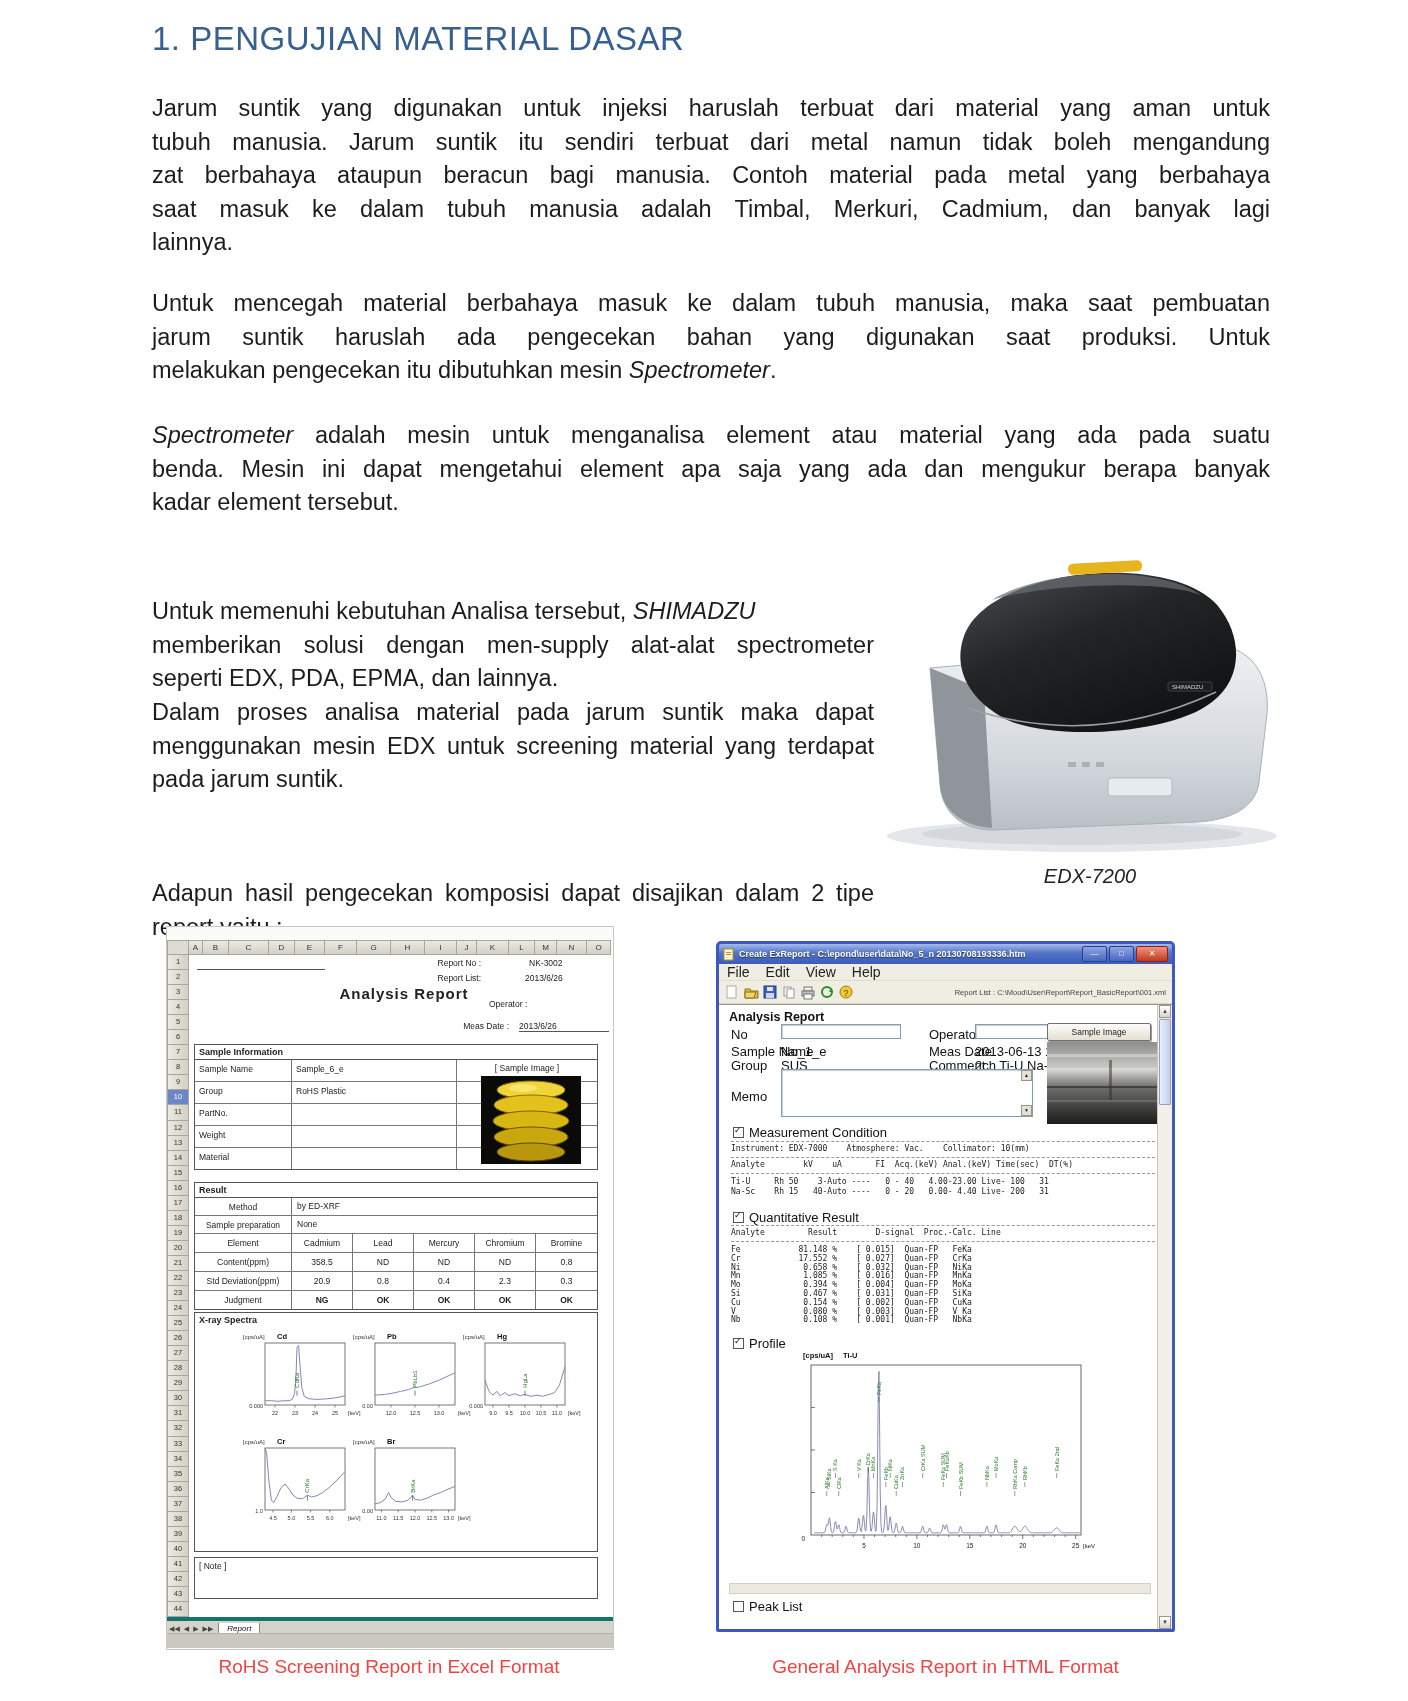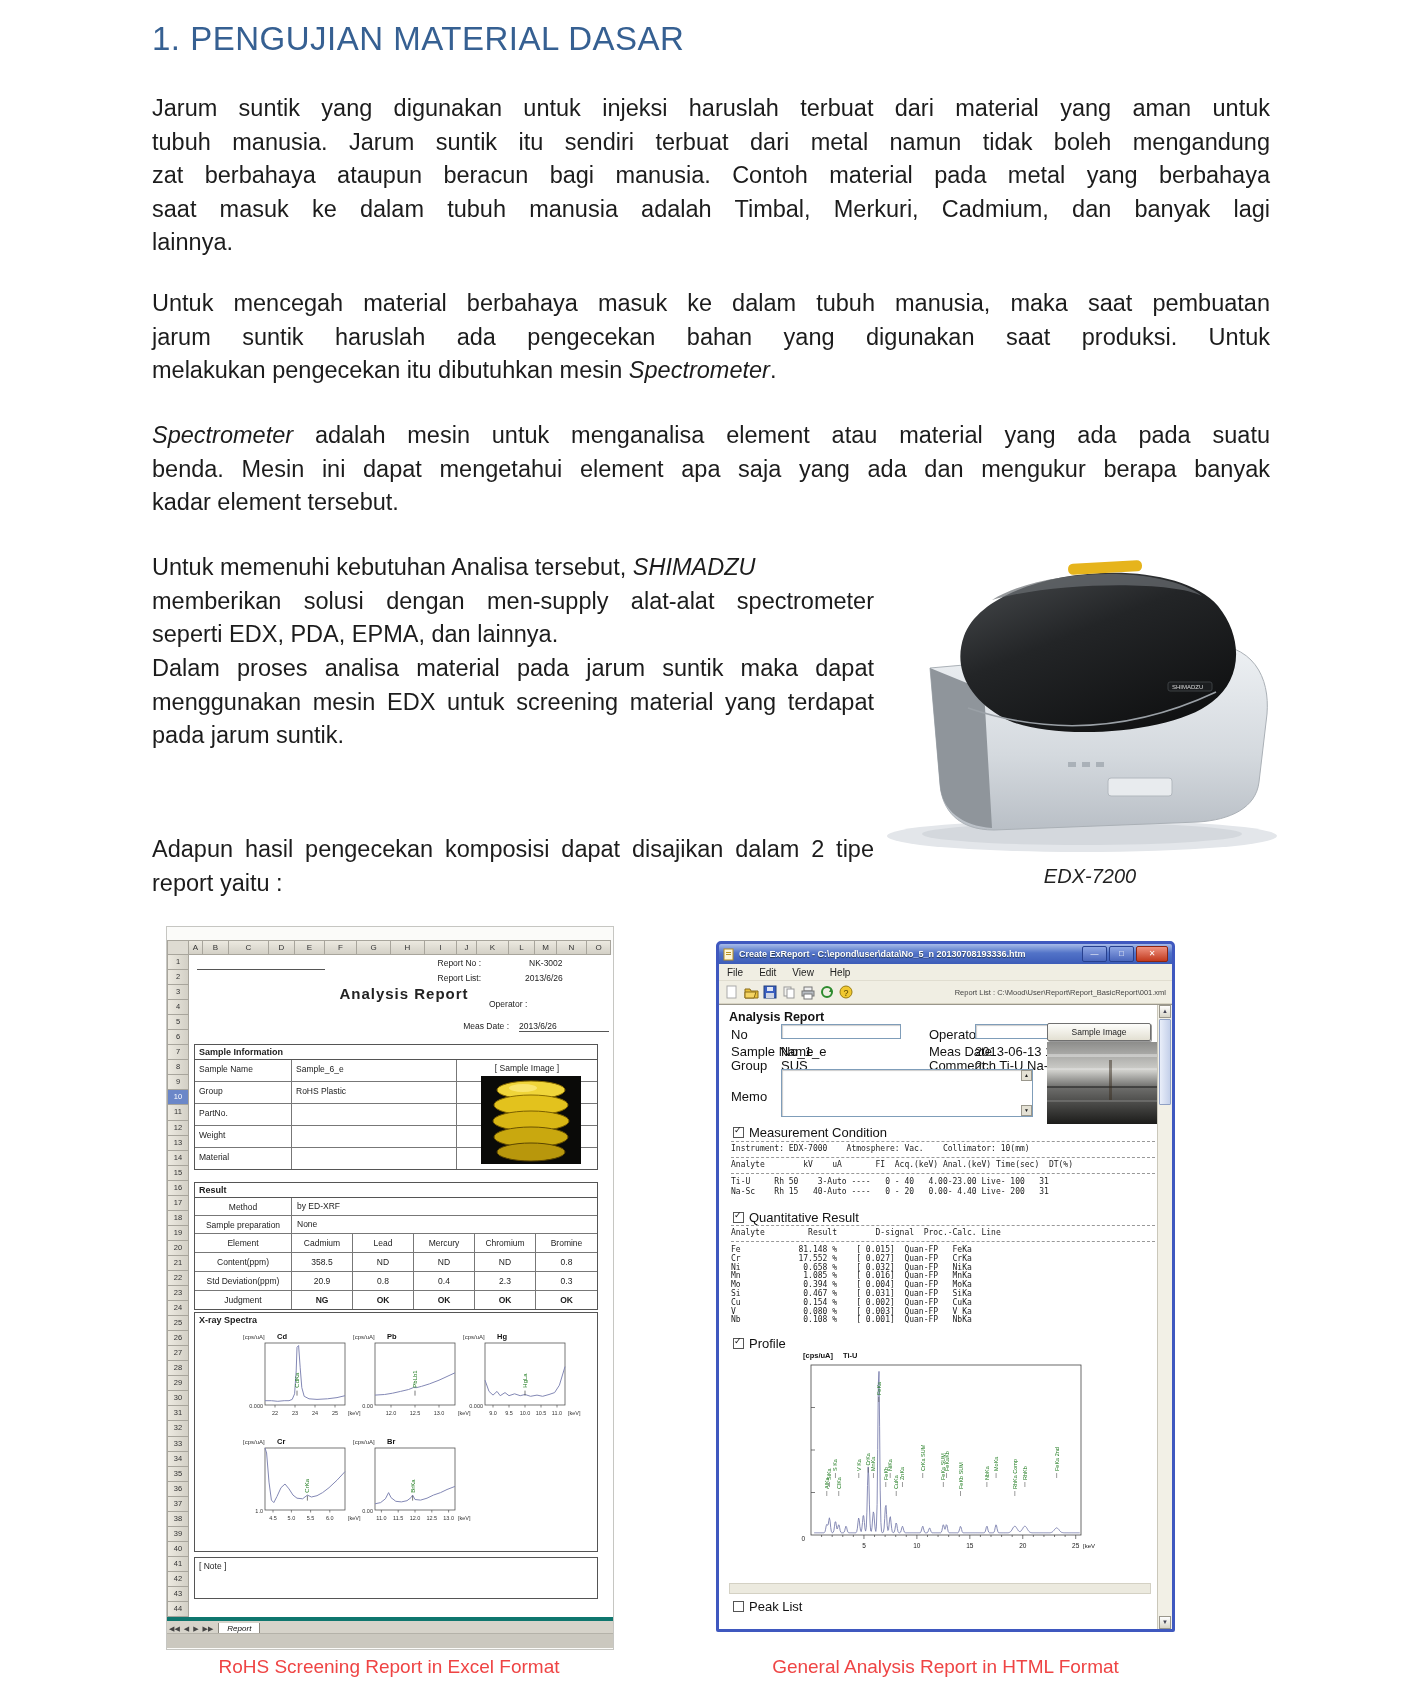--- a/index.html
+++ b/index.html
@@ -3,21 +3,21 @@
 <meta charset="utf-8">
 <style>
   html,body{margin:0;padding:0;}
   body{width:1408px;height:1701px;position:relative;background:#ffffff;
        font-family:"Liberation Sans",sans-serif;overflow:hidden;color:#1c1c1c;}
 
   
   .doc-h{position:absolute;left:152px;top:20px;font-size:33px;font-weight:400;
          color:#366092;margin:0;letter-spacing:0.5px;}
   .para{position:absolute;left:152px;width:1118px;font-size:23.5px;line-height:33.6px;}
-  .para.narrow{width:722px;}
+  .para.narrow{width:722px;margin-top:44px;}
   .jline{text-align:justify;text-align-last:justify;}
   .lline{text-align:left;}
 
   .machine{position:absolute;left:872px;top:540px;width:436px;height:348px;}
   .machine-cap{position:absolute;left:0;right:0;bottom:0;text-align:center;
                font-style:italic;font-size:20px;color:#222;}
 
   .shot-cap{position:absolute;top:1656px;font-size:19px;color:#ef4444;}
   .cap-left{left:166px;width:446px;text-align:center;}
   .cap-right{left:716px;width:459px;text-align:center;}
@@ -60,21 +60,21 @@
        border:3px solid #3f58bf;border-radius:5px 5px 2px 2px;background:#1d4ed8;}
   .win-title{height:20px;background:linear-gradient(#a7bbe8,#5273c8 45%,#3c5cb8);display:flex;
              align-items:center;padding:0 4px;border-radius:2px 2px 0 0;}
   .win-title-text{color:#fff;font-size:9px;font-weight:bold;flex:1;margin-left:4px;
                   white-space:nowrap;overflow:hidden;text-shadow:0 1px 1px #234;}
   .tbtn{width:23px;height:14px;border-radius:2px;margin-left:2px;border:1px solid #27408f;
         color:#fff;font-size:8px;line-height:13px;text-align:center;
         background:linear-gradient(#8ea6e4,#4a66bc);}
   .tbtn.close{width:30px;background:linear-gradient(#ef9280,#c23a1e);border-color:#8c2410;}
   .win-menu{height:16px;display:flex;align-items:center;background:#f0eee3;border-bottom:1px solid #e0ddd0;
-            font-size:10px;color:#222;}
+            font-size:14px;color:#222;}
   .win-menu span{padding:0 8px;}
   .win-toolbar{height:22px;display:flex;align-items:center;background:#f0eee3;
                border-bottom:1px solid #d8d4c4;padding:0 6px;}
   .tbi{width:15px;height:15px;margin-right:4px;display:inline-block;}
   .tb-right{margin-left:auto;font-size:7.5px;color:#444;white-space:nowrap;}
   .win-content{position:relative;background:#fff;height:624px;border-top:1px solid #9a978c;overflow:hidden;}
   .wc{position:absolute;font-size:13px;color:#111;white-space:nowrap;}
   .wc.b{font-weight:bold;}
   .winput{position:absolute;background:#fff;border:1px solid #7f9db9;box-shadow:inset 1px 1px 1px #ccc;height:15px;box-sizing:border-box;}
   .wbtn{position:absolute;background:linear-gradient(#fdfdfb,#e3e0d3);border:1px solid #707070;

